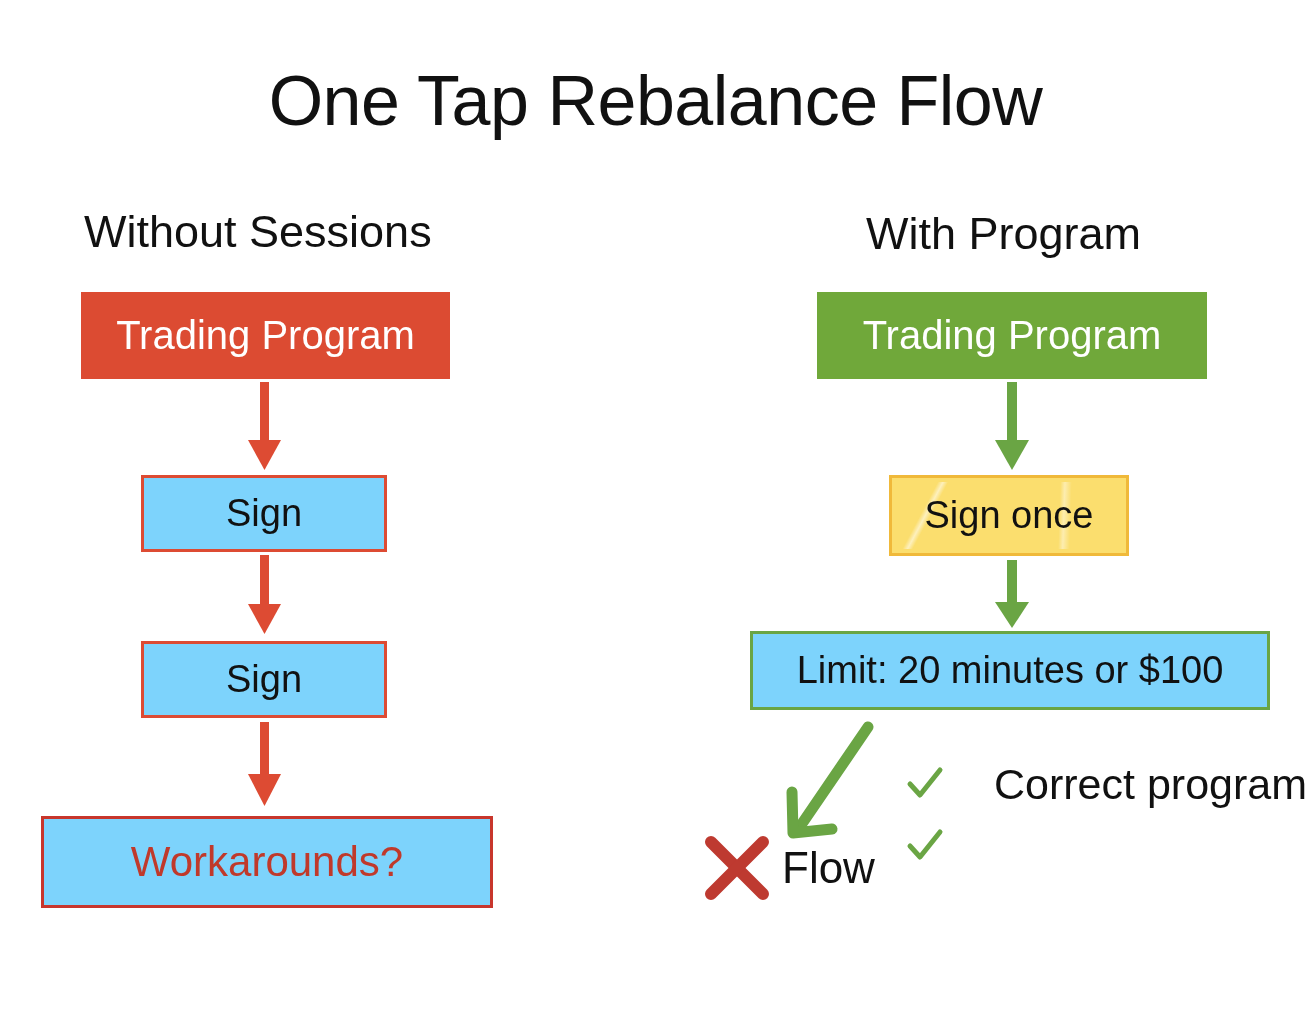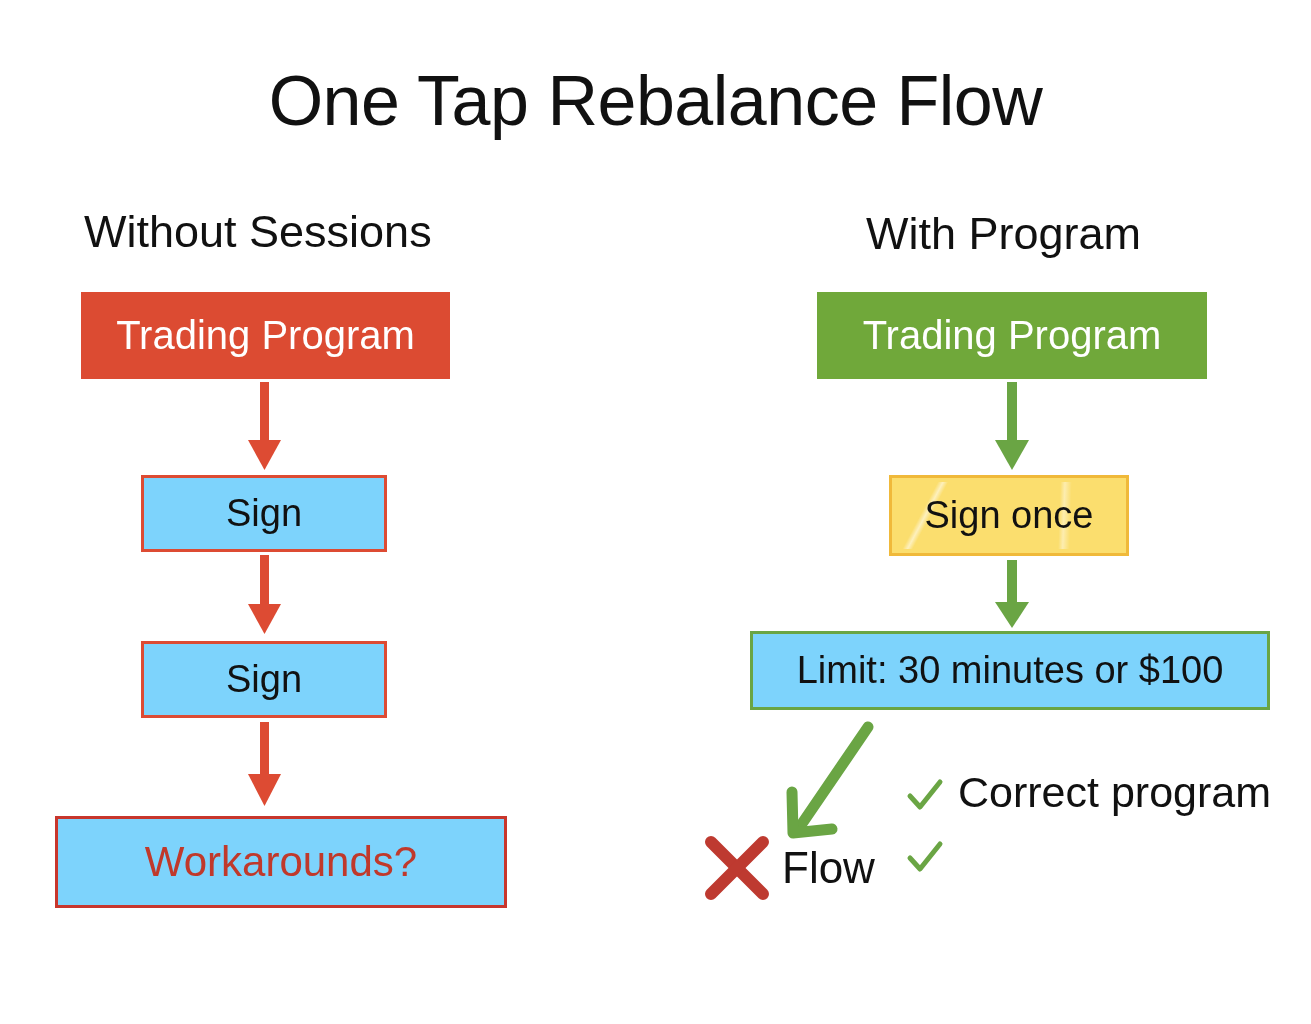--- a/index.html
+++ b/index.html
@@ -76,21 +76,21 @@
   }
   #box-sign-1 {
     left: 141px; top: 475px; width: 246px; height: 77px;
     border: 3px solid #DD4B33;
   }
   #box-sign-2 {
     left: 141px; top: 641px; width: 246px; height: 77px;
     border: 3px solid #DD4B33;
   }
   #box-workarounds {
-    left: 55px;  top: 816px; width: 452px; height: 92px;
+    left: 41px;  top: 816px; width: 452px; height: 92px;
     border: 3px solid #C8362C;
     color: #C0392B;
     font-size: 42px;
   }
   #box-limit {
     left: 750px; top: 631px; width: 520px; height: 79px;
     border: 3px solid #6AA544;
     font-size: 38px;
   }
 
@@ -140,22 +140,23 @@
 
   
   #checklist {
     position: absolute;
     left: 906px; top: 753px;
     display: flex;
     flex-direction: column;
   }
   .check-item {
     display: flex;
-    align-items: flex-end;
+    align-items: center;
     height: 62px;
+    gap: 36px;
   }
   .check-icon { display: block; width: 38px; flex: none; }
   .check-label {
     font-size: 43px;
     line-height: 46px;
     color: #111111;
     margin-left: 14px;
     white-space: nowrap;
   }
 </style>
@@ -221,21 +222,21 @@
 
   <div class="box filled" id="box-tp-right">
     <span class="box-label">Trading Program</span>
   </div>
 
   <div class="box" id="box-sign-once">
     <span class="box-label">Sign once</span>
   </div>
 
   <div class="box outlined" id="box-limit">
-    <span class="box-label">Limit: 30 minutes or $100</span>
+    <span class="box-label">Limit: 20 minutes or $100</span>
   </div>
 
   <div id="fail-group">
     <svg id="x-icon" width="74" height="74" viewBox="0 0 74 74" xmlns="http://www.w3.org/2000/svg">
       <g stroke="#BE3A30" stroke-width="12" stroke-linecap="round">
         <line x1="11" y1="11" x2="63" y2="63"></line>
         <line x1="63" y1="11" x2="11" y2="63"></line>
       </g>
     </svg>
     <span id="fail-label">Flow</span>

